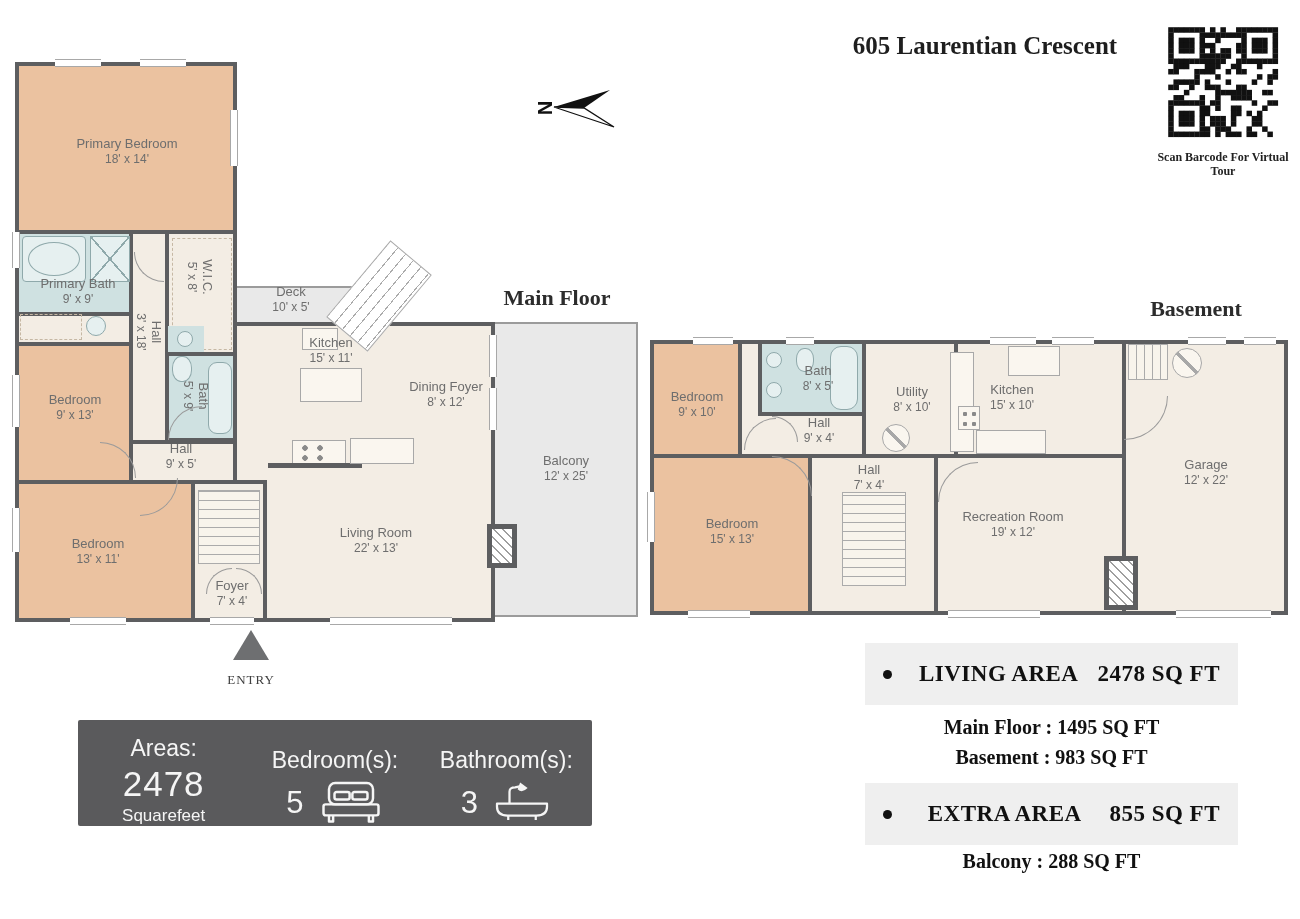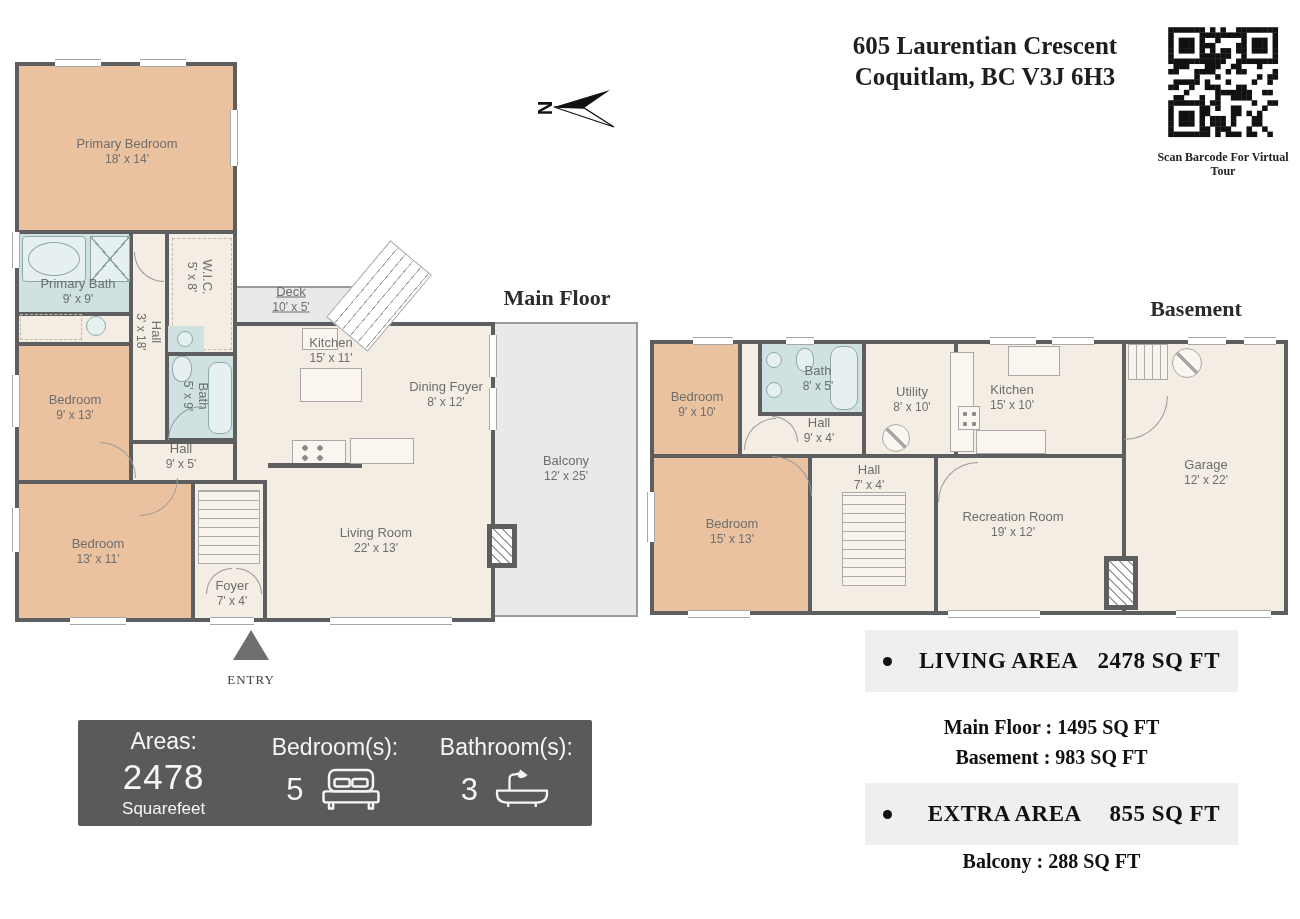--- a/index.html
+++ b/index.html
@@ -37,21 +37,21 @@
        font-family:"Liberation Serif",serif;font-size:25px;font-weight:600;color:#1e1e1e;line-height:31px;}
   .qr-caption{position:absolute;left:1155px;top:150px;width:136px;text-align:center;
        font-family:"Liberation Serif",serif;font-size:12px;font-weight:600;color:#222;line-height:14px;}
   .entry-tri{position:absolute;left:233px;top:630px;width:0;height:0;z-index:6;
        border-left:18px solid transparent;border-right:18px solid transparent;
        border-bottom:30px solid #6e6f71;}
   .entry-label{position:absolute;left:251px;top:672px;transform:translateX(-50%);
        font-family:"Liberation Serif",serif;font-size:13px;letter-spacing:1px;color:#404040;z-index:6;}
   
   .stats-bar{position:absolute;left:78px;top:720px;width:514px;height:106px;background:var(--bar,#5a5a5c);
-       border-radius:2px;display:flex;color:#f5f5f5;z-index:8;}
+       border-radius:2px;display:flex;color:#f5f5f5;z-index:8;align-items:flex-end;}
   .stats-col{flex:1;display:flex;flex-direction:column;align-items:center;justify-content:center;gap:2px;}
   .stats-top{font-size:23px;}
   .areas-num{font-size:35px;letter-spacing:1px;}
   .areas-unit{font-size:17px;}
   .stat-row{display:flex;align-items:center;gap:14px;margin-top:4px;}
   .stat-num{font-size:31px;}
   
   .sum-box{position:absolute;width:373px;height:62px;background:#efefef;display:flex;align-items:center;
        padding:0 18px;box-sizing:border-box;font-family:"Liberation Serif",serif;color:#111;z-index:8;}
   .sum-bullet{width:9px;height:9px;border-radius:50%;background:#111;margin-right:8px;flex:0 0 auto;}
@@ -61,21 +61,20 @@
        font-size:20px;font-weight:600;color:#111;line-height:30px;z-index:8;}
   svg text{font-family:"Liberation Sans",sans-serif;}
 </style>
 </head>
 <body>
 
 <div class="canvas">
 
   <div class="address">
     <div>605 Laurentian Crescent</div>
-    <div>Coquitlam, BC V3J 6H3</div>
   </div>
 
   <svg id="qr" style="position:absolute;left:1163px;top:22px;z-index:7;" width="120" height="120" viewBox="0 0 120 120">
       <rect x="0" y="0" width="120" height="120" fill="#fff"></rect>
       <rect x="5.217391304347826" y="5.217391304347826" width="5.517391304347826" height="5.517391304347826" fill="#111"></rect>
       <rect x="10.434782608695652" y="5.217391304347826" width="5.517391304347826" height="5.517391304347826" fill="#111"></rect>
       <rect x="15.652173913043478" y="5.217391304347826" width="5.517391304347826" height="5.517391304347826" fill="#111"></rect>
       <rect x="20.869565217391305" y="5.217391304347826" width="5.517391304347826" height="5.517391304347826" fill="#111"></rect>
       <rect x="26.086956521739133" y="5.217391304347826" width="5.517391304347826" height="5.517391304347826" fill="#111"></rect>
       <rect x="31.304347826086957" y="5.217391304347826" width="5.517391304347826" height="5.517391304347826" fill="#111"></rect>
@@ -330,21 +329,21 @@
       <div class="room floor" style="left: 191px; top: 480px; width: 76px; height: 142px;"></div>
       <div class="room bedroom" style="left: 650px; top: 340px; width: 92px; height: 118px;"></div>
       <div class="room floor" style="left: 738px; top: 340px; width: 128px; height: 118px;"></div>
       <div class="room bathf" style="left: 758px; top: 340px; width: 108px; height: 76px;"></div>
       <div class="room floor" style="left: 862px; top: 340px; width: 96px; height: 118px;"></div>
       <div class="room floor" style="left: 954px; top: 340px; width: 172px; height: 118px;"></div>
       <div class="room floor" style="left: 1122px; top: 340px; width: 166px; height: 275px;"></div>
       <div class="room bedroom" style="left: 650px; top: 454px; width: 162px; height: 161px;"></div>
       <div class="room floor" style="left: 808px; top: 454px; width: 130px; height: 161px;"></div>
       <div class="room floor" style="left: 934px; top: 454px; width: 192px; height: 161px;"></div>
-      <div class="rlabel" style="left: 291px; top: 299px; text-decoration: underline;">
+      <div class="rlabel" style="left: 291px; top: 299px;">
         <div>Deck</div>
         <div class="dims">10' x 5'</div>
       </div>
       <div class="rlabel" style="left: 566px; top: 468px;">
         <div>Balcony</div>
         <div class="dims">12' x 25'</div>
       </div>
       <div class="rlabel" style="left: 127px; top: 151px;">
         <div>Primary Bedroom</div>
         <div class="dims">18' x 14'</div>
@@ -540,21 +539,21 @@
         <svg width="60" height="46" viewBox="0 0 96 70" fill="none" stroke="#f5f5f5" stroke-width="3.6" stroke-linejoin="round">
           <path d="M8 36 h80 v5 q0 14 -17 14 h-46 q-17 0 -17 -14 z"></path>
           <path d="M26 55 v7 M70 55 v7"></path>
           <path d="M28 36 V17 q0 -7 9 -7 l9 -2"></path>
           <path d="M45 2 l12 9 q-9 9 -16 2 z" fill="#f5f5f5" stroke="none"></path>
         </svg>
       </div>
     </div>
   </div>
 
-  <div class="sum-box" style="left:865px;top:630px;align-items:center;">
+  <div class="sum-box" style="left:865px;top:643px;align-items:center;">
     <div class="sum-bullet"></div>
     <div class="sum-label">LIVING AREA</div>
     <div class="sum-value">2478 SQ FT</div>
   </div>
   <div class="sum-details" style="left:865px;top:712px;">
     <div>Main Floor : 1495 SQ FT</div>
     <div>Basement : 983 SQ FT</div>
   </div>
   <div class="sum-box" style="left:865px;top:783px;">
     <div class="sum-bullet"></div>

